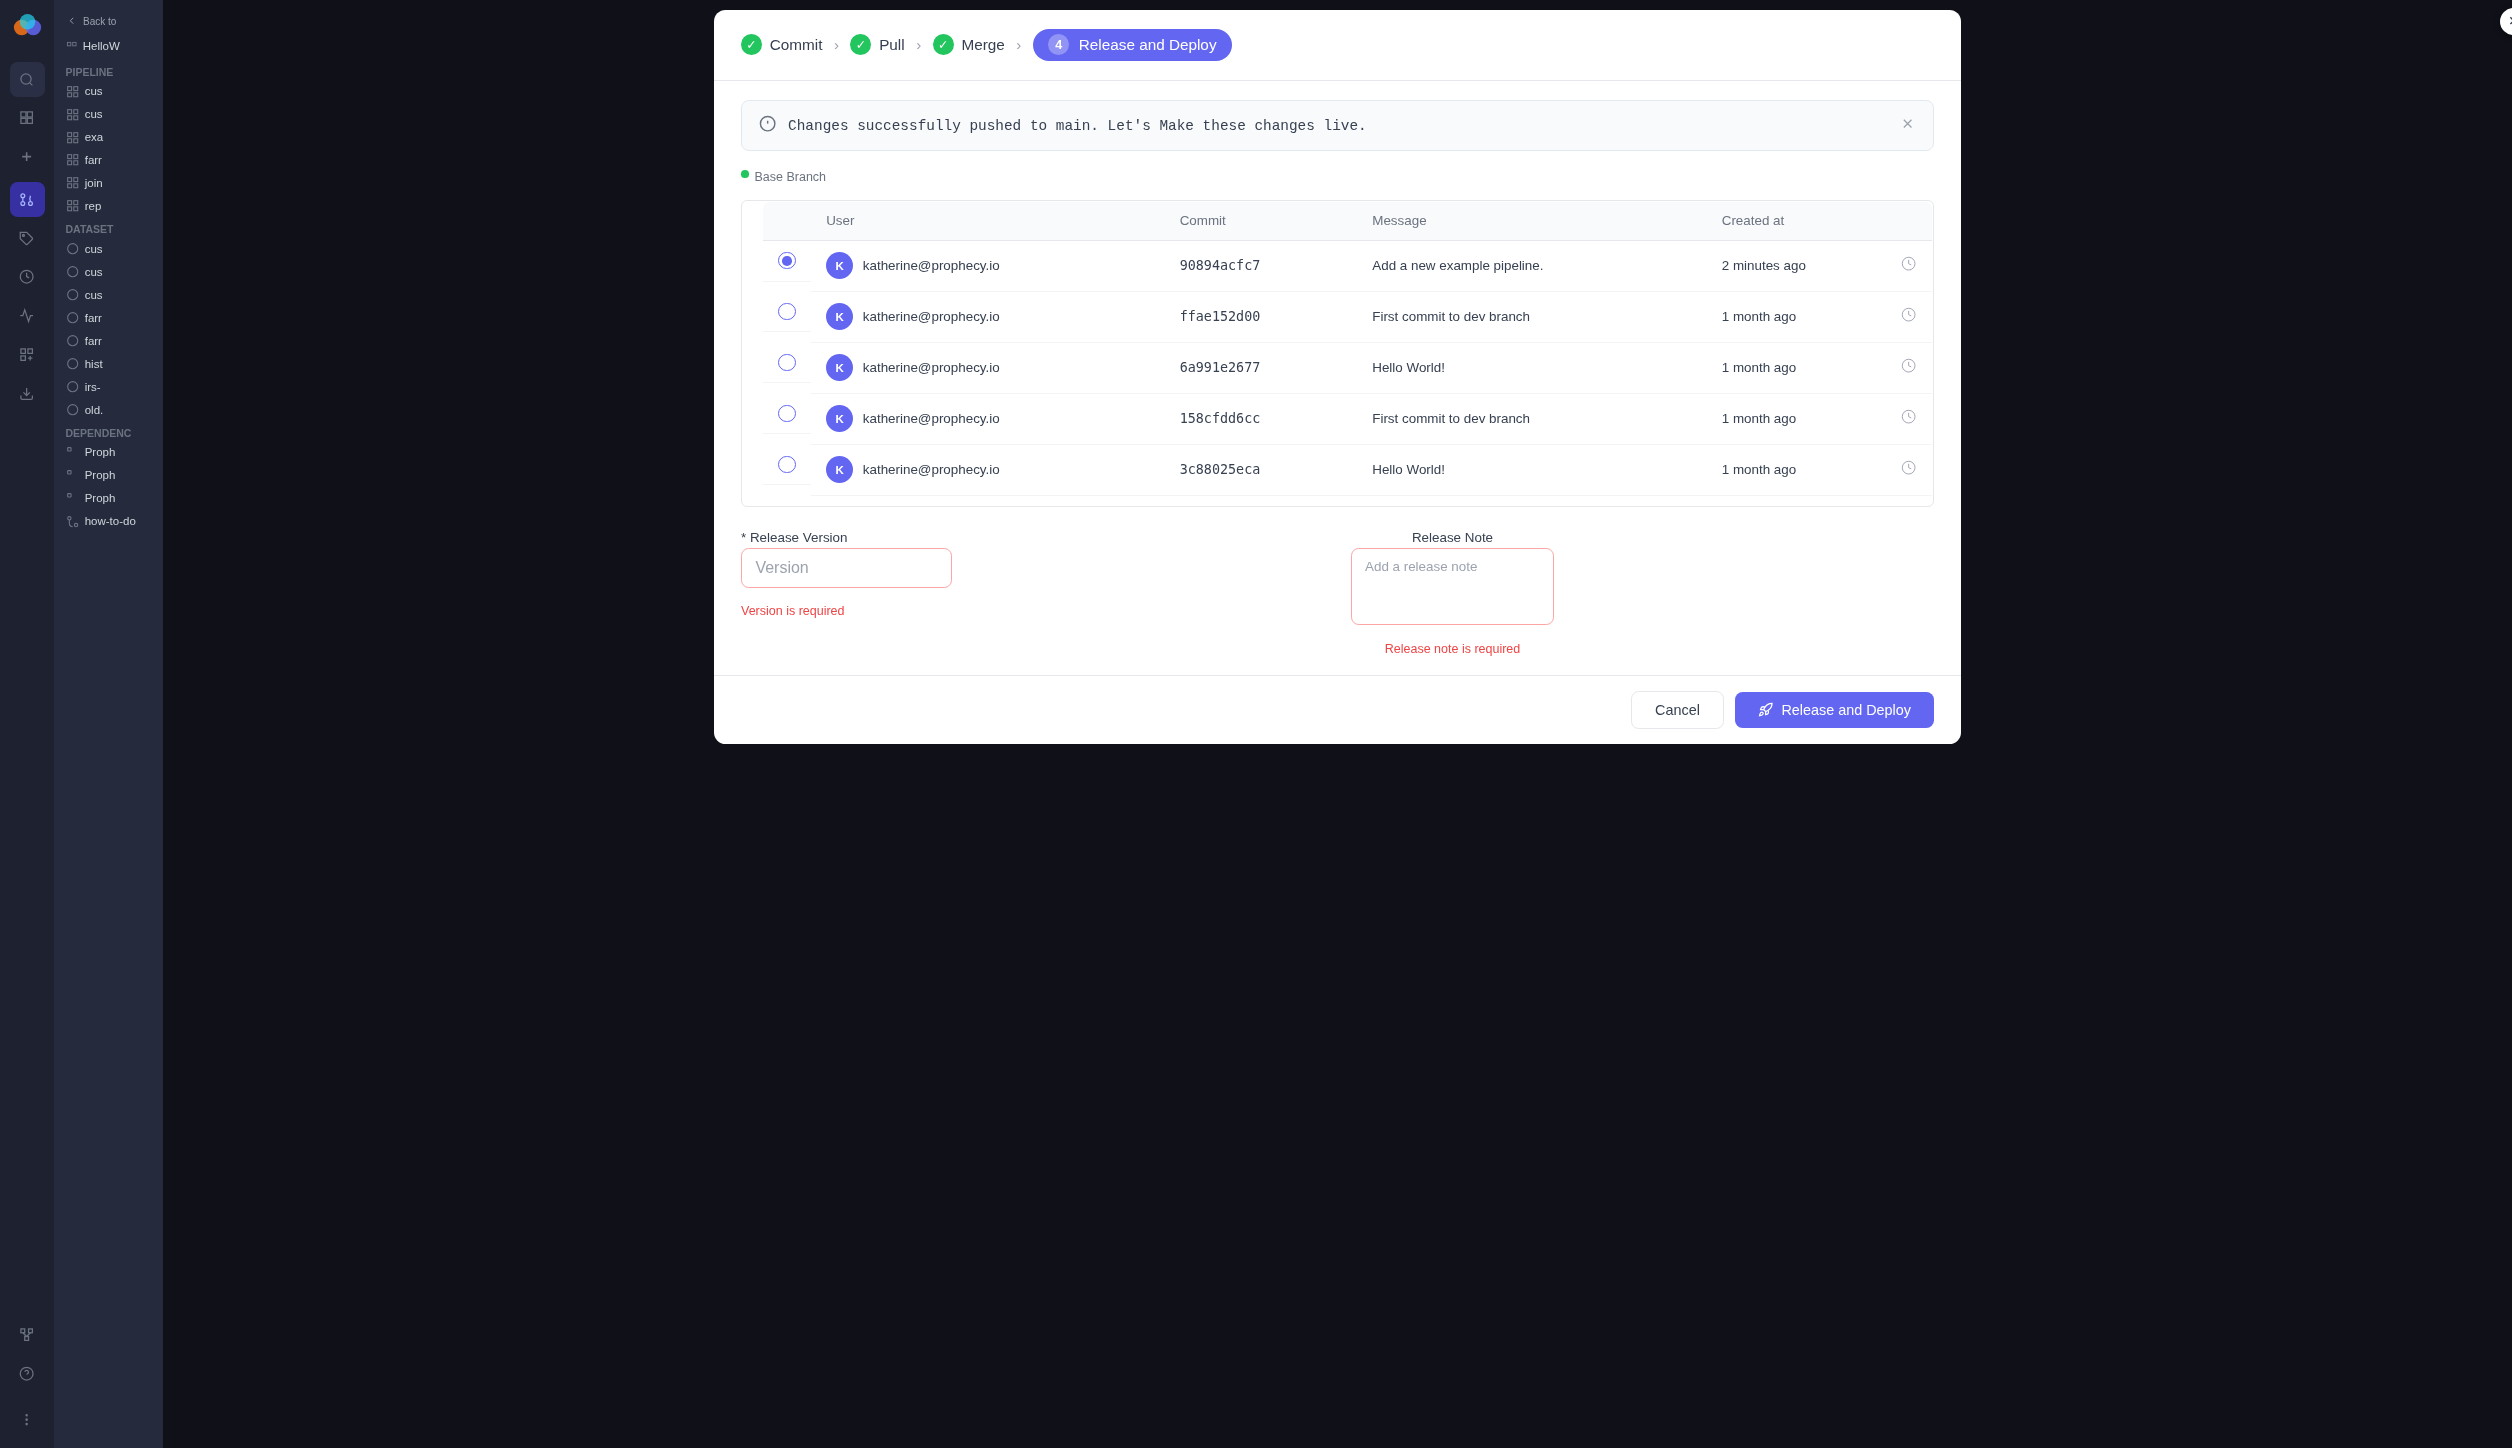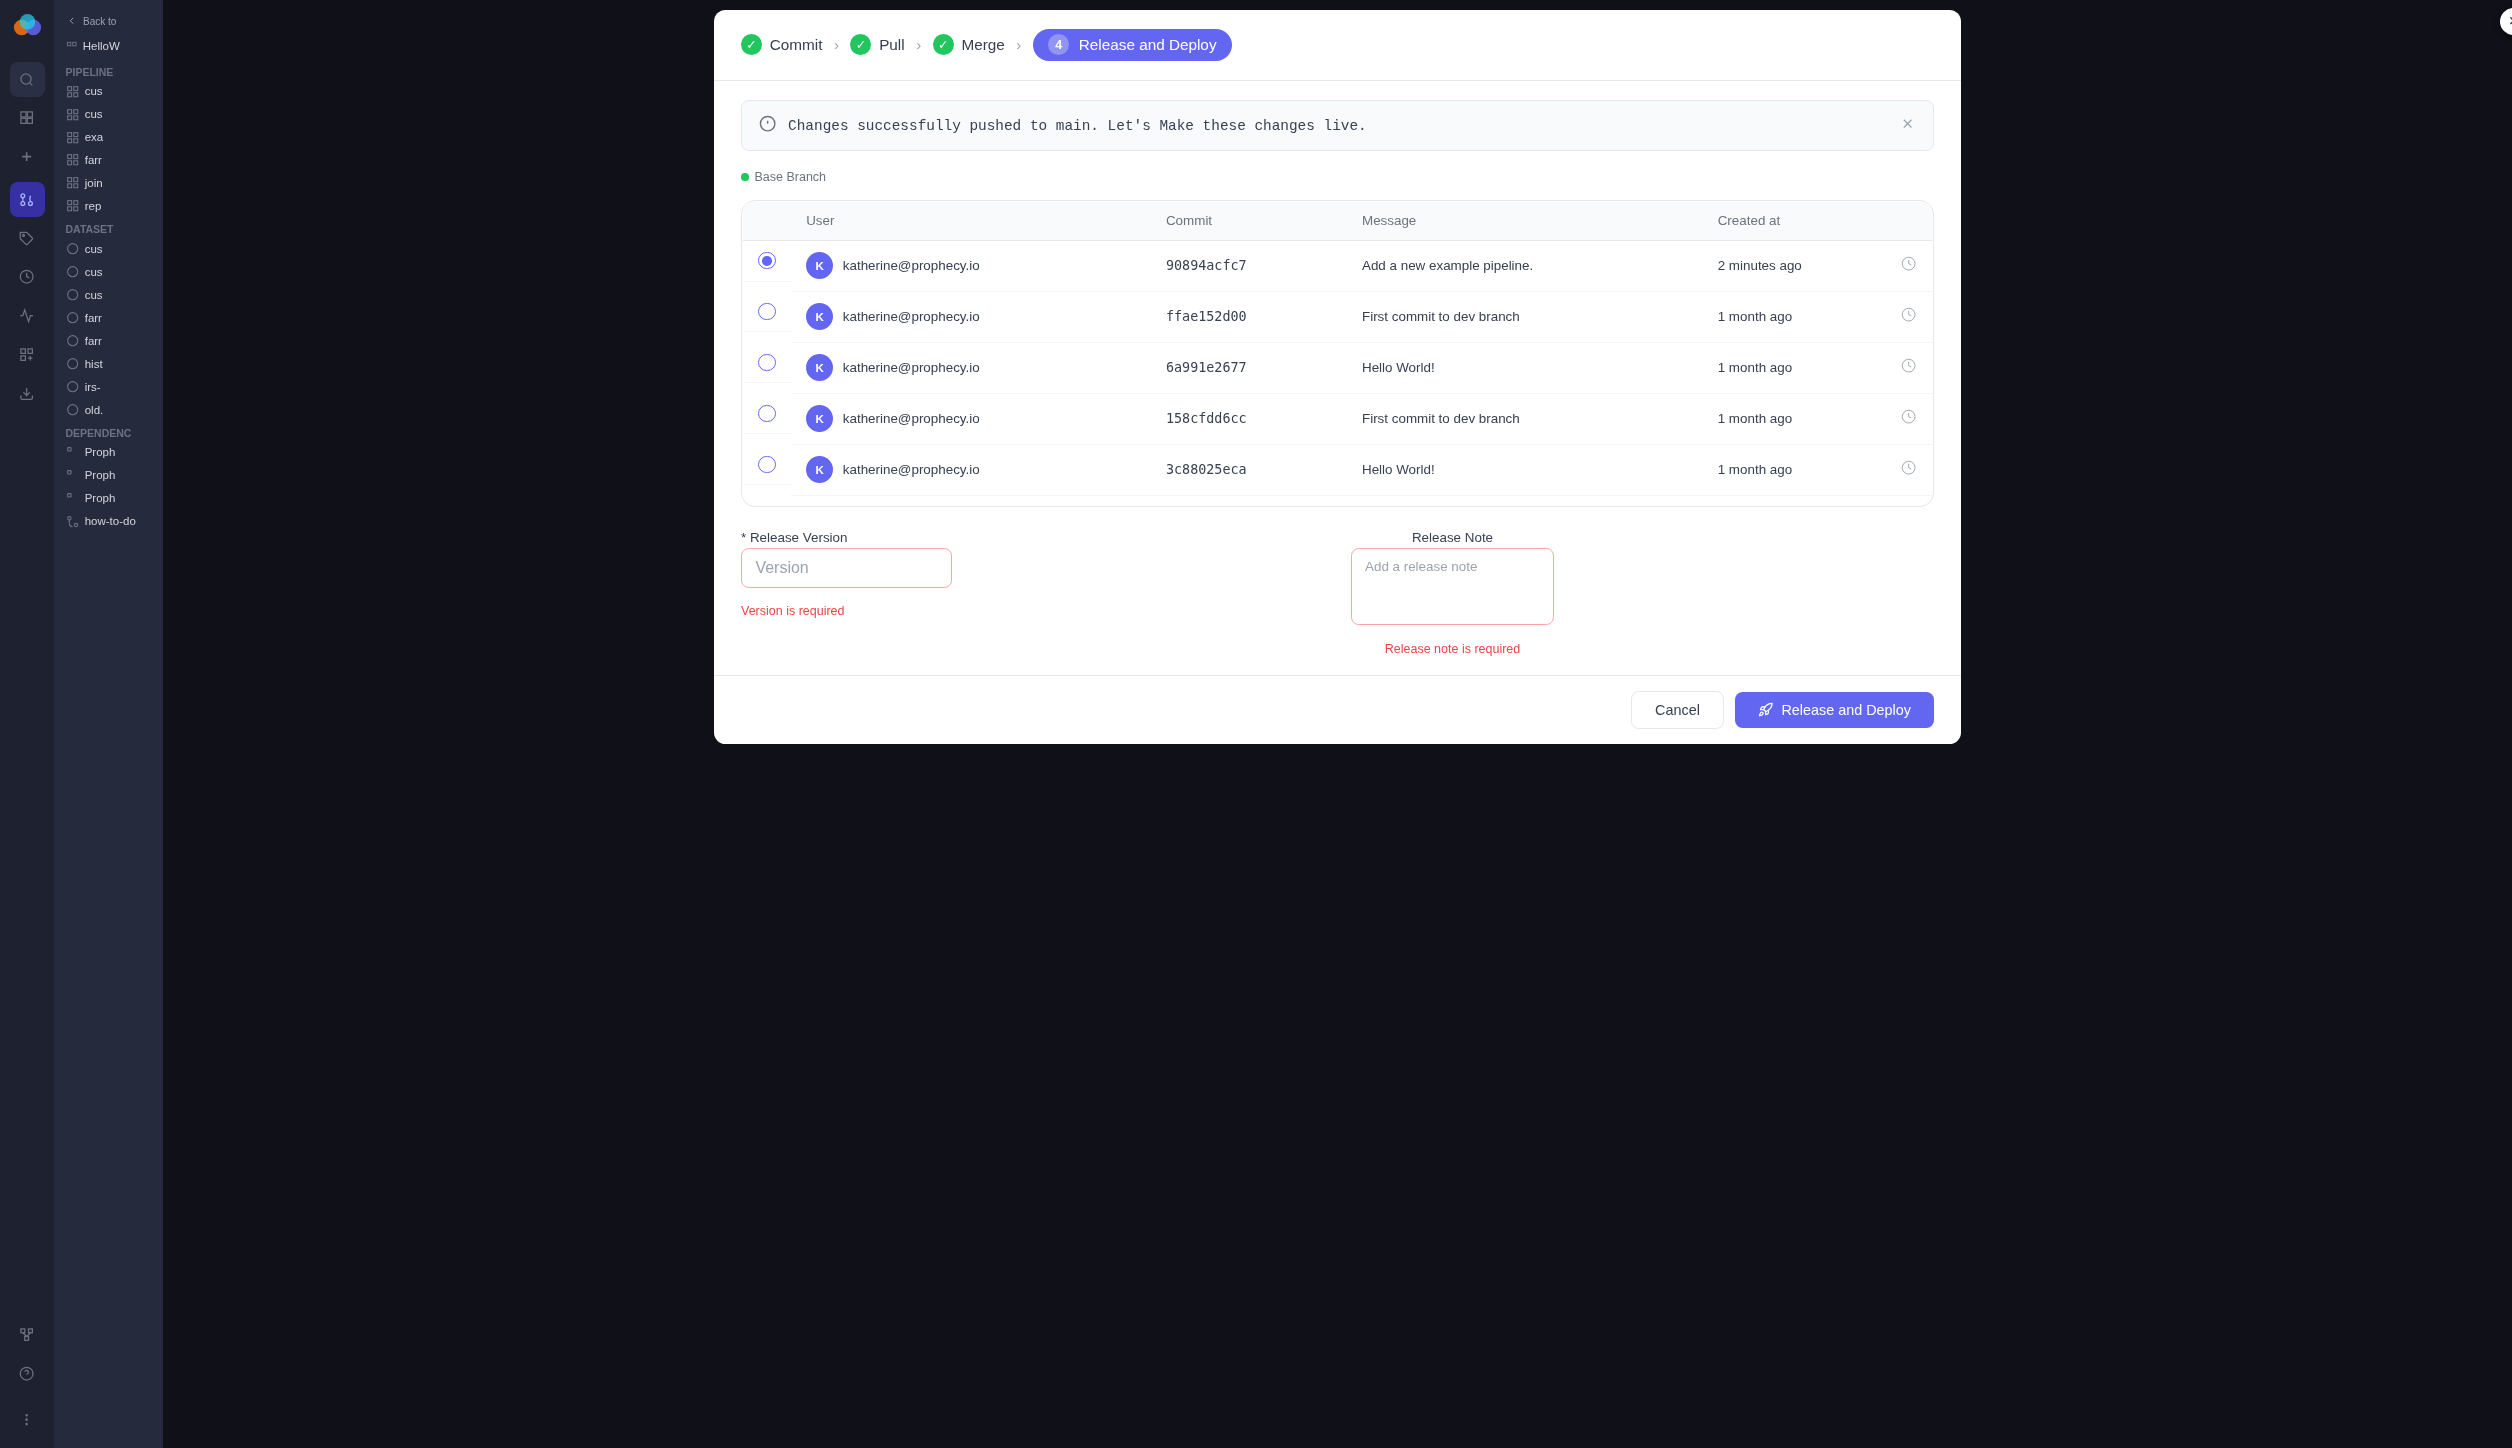--- a/index.html
+++ b/index.html
@@ -75,21 +75,21 @@
       display: flex; align-items: center; padding: 13.4px 17.3px; background: #f8fafc;
       border: 1px solid #e2e8f0; border-radius: 7.7px; margin-bottom: 19px; gap: 11.5px; font-family: Liberation Mono, monospace;
     }
     .info-banner .info-icon { color: #6b7280; flex-shrink: 0; }
     .info-banner .info-text { font-size: 14.4px; color: #374151; flex: 1; }
     .info-banner .close-icon { color: #9ca3af; cursor: pointer; }
 
     
     .branch-section { margin-bottom: 15.3px; }
     .branch-label {
-      display: flex; align-items: center; gap: 5.8px; font-size: 12.5px; color: #6b7280; margin-bottom: 3.8px;
+      display: flex; align-items: flex-start; gap: 5.8px; font-size: 12.5px; color: #6b7280; margin-bottom: 3.8px;
     }
     .branch-dot { width: 7.7px; height: 7.7px; border-radius: 50%; background: #22c55e; }
     .branch-name { font-size: 17.3px; font-weight: 600; color: #1f2937; }
 
     
     .commits-table { width: 100%; border-collapse: collapse; border: 1px solid #e5e7eb; border-radius: 7.7px; overflow: hidden; margin-bottom: 23px; }
     .commits-table th {
       background: #f9fafb; padding: 11.5px 15.3px; text-align: left; font-size: 13.4px;
       font-weight: 500; color: #6b7280; border-bottom: 1px solid #e5e7eb;
     }
@@ -141,21 +141,21 @@
     .btn-cancel {
       padding: 9.6px 23px; border: 1px solid #e5e7eb; border-radius: 7.7px;
       background: #fff; color: #374151; font-size: 14.4px; cursor: pointer;
     }
     .btn-release {
       padding: 9.6px 23px; border: none; border-radius: 7.7px;
       background: #6366f1; color: white; font-size: 14.4px; cursor: pointer;
       display: flex; align-items: center; gap: 7.7px; font-weight: 500;
     }
 
-    .table-wrapper { max-height: 307px; overflow-y: auto; border: 1px solid #e5e7eb; border-radius: 14px; margin-bottom: 23px; }
+    .table-wrapper { max-height: 307px; overflow-y: auto; border: 1px solid #e5e7eb; border-radius: 6px; margin-bottom: 23px; padding-left: 20px; }
   </style>
 </head>
 <body>
 
 <div class="left-panel">
 
   <div style="position:absolute;left:0;top:0;width:54px;height:100%;background:#1e2130;display:flex;flex-direction:column;align-items:center;padding-top:11.5px;gap:3.8px;z-index:10;">
 
     <div style="width:35px;height:35px;margin-bottom:11.5px;">
       <svg viewBox="0 0 36 36" width="35" height="35">

